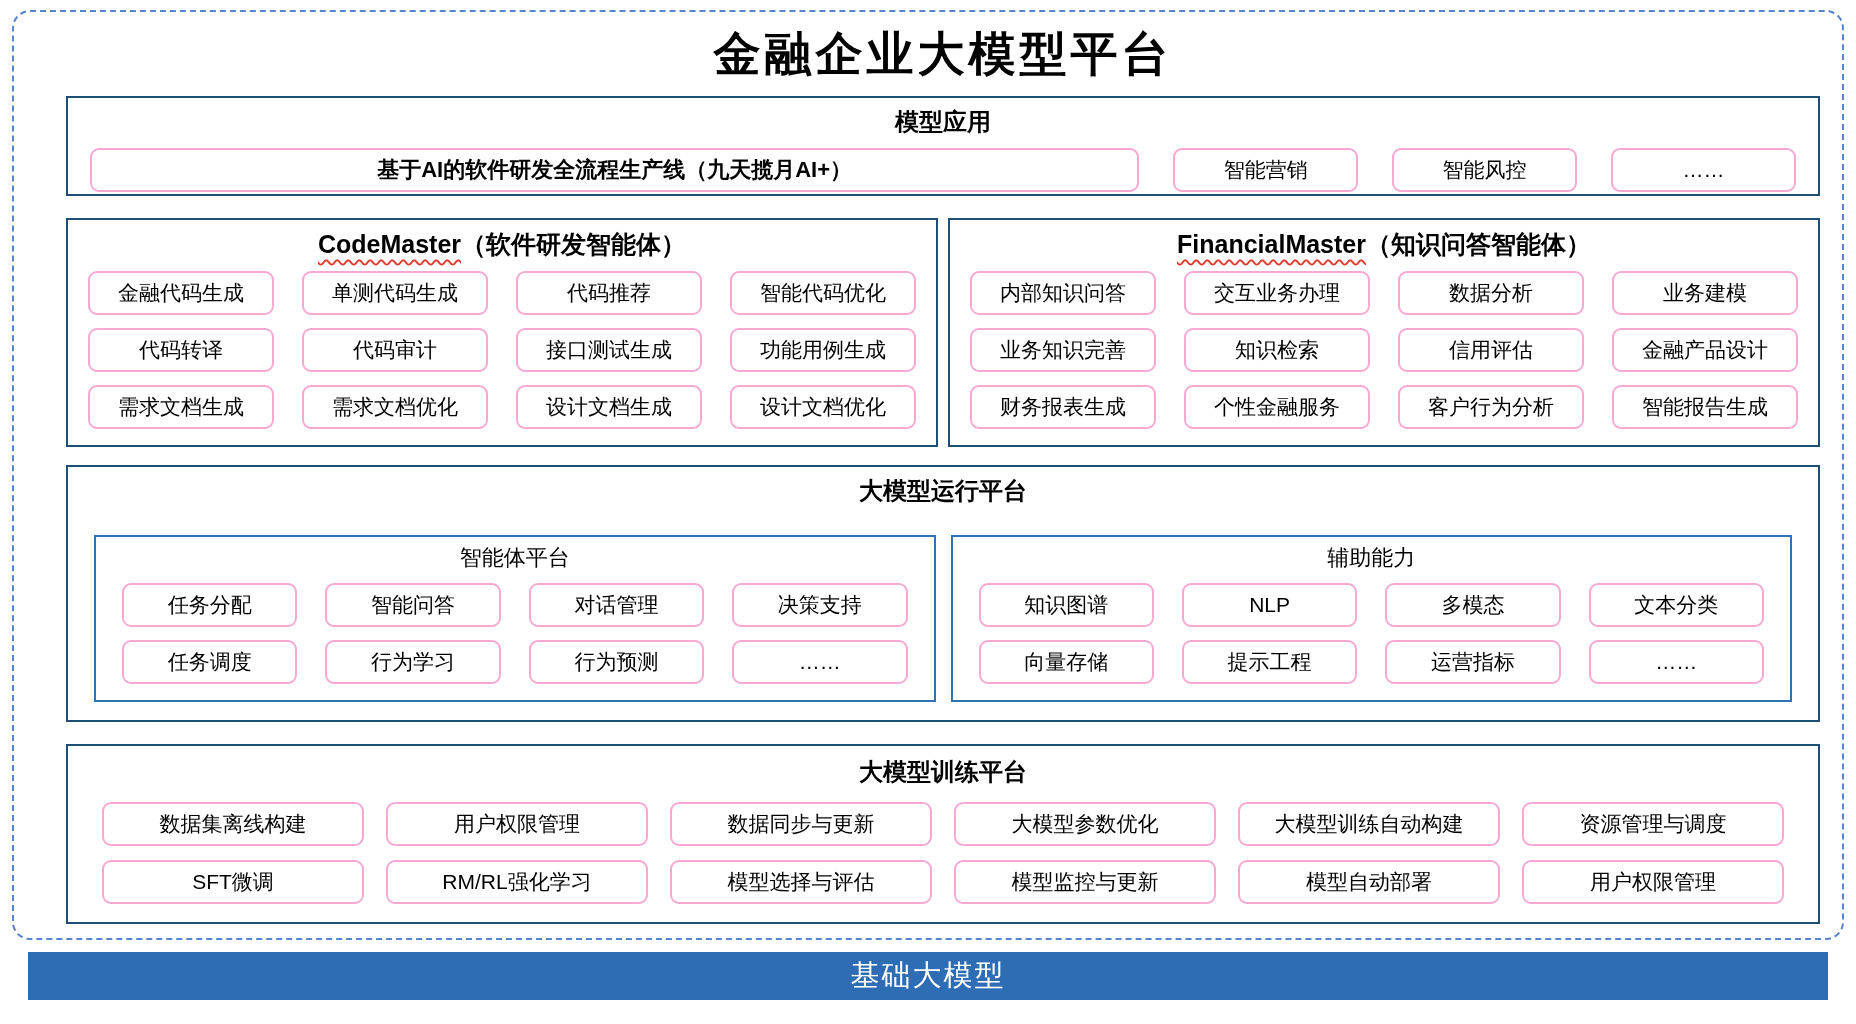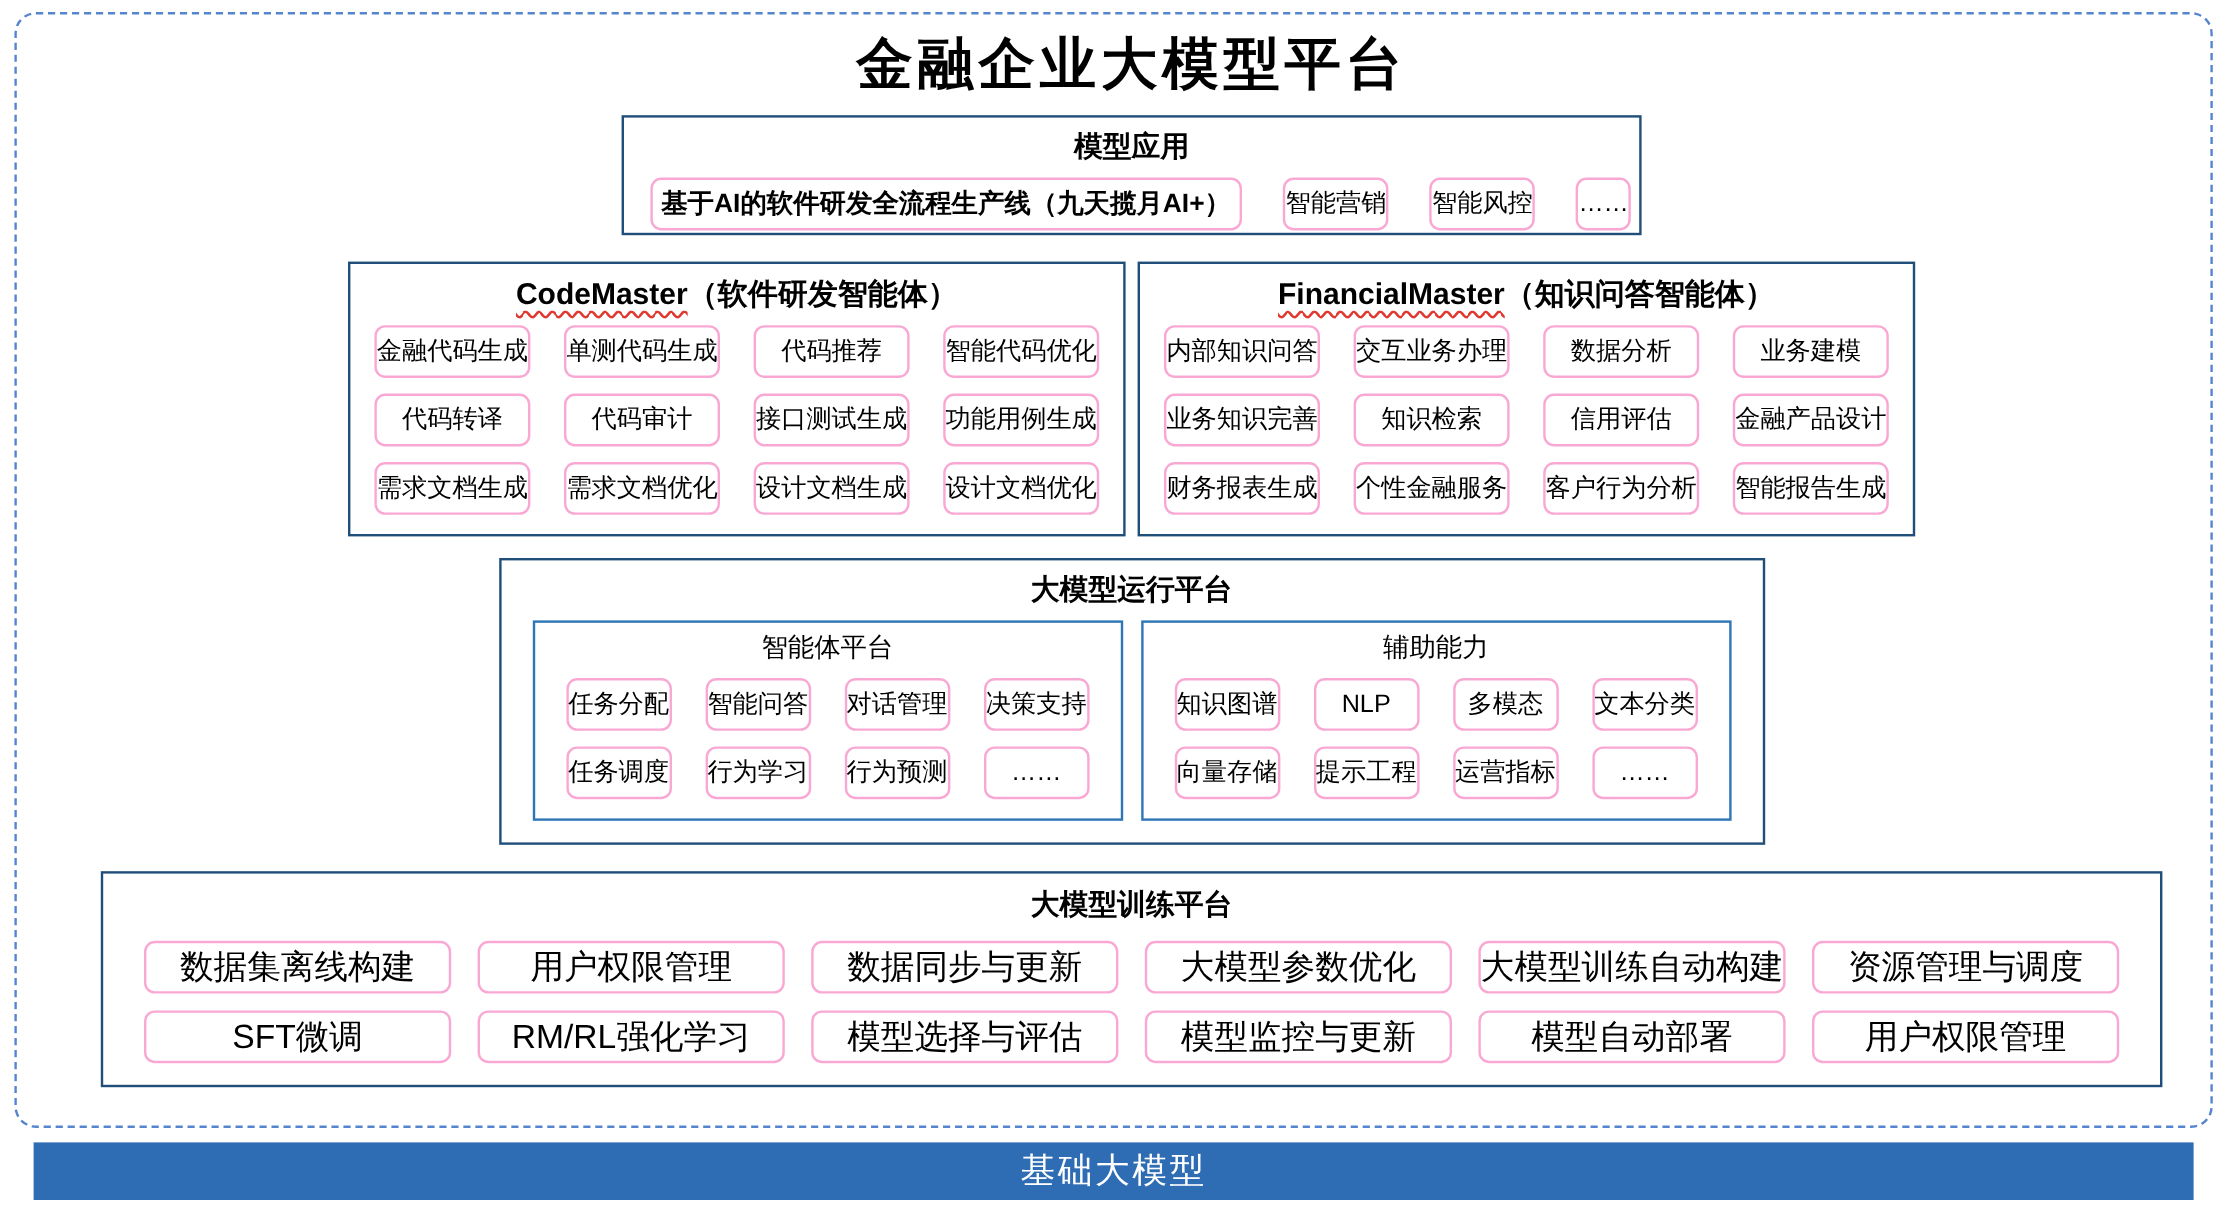--- a/index.html
+++ b/index.html
@@ -13,21 +13,20 @@
   }
   .dashed-frame {
     position: absolute;
     left: 12px; top: 10px;
     width: 1832px; height: 930px;
     border: 2px dashed #5585ce;
     border-radius: 18px;
     padding: 14px 22px 0 52px;
     display: flex;
     flex-direction: column;
-    align-items: center;
   }
   .main-title {
     text-align: center;
     font-family: "DejaVu Serif", "Liberation Serif", serif;
     font-weight: 700;
     font-size: 47px;
     letter-spacing: 4px;
     margin: 2px 0 16px 0;
     line-height: 1.1;
   }
@@ -99,21 +98,21 @@
     row-gap: 13px;
   }
   
   .sec-runtime {
     padding: 8px 26px 18px 26px;
     margin-bottom: 22px;
   }
   .runtime-row {
     display: flex;
     gap: 15px;
-    margin-top: 10px;
+    margin-top: 28px;
   }
   .sub-box {
     flex: 1;
     border: 2px solid #2e75b6;
     padding: 6px 26px 16px 26px;
     background: #fff;
   }
   .sub-title {
     text-align: center;
     font-size: 22px;
@@ -124,21 +123,21 @@
   .sec-training {
     padding: 10px 34px 18px 34px;
   }
   .grid-6 {
     display: grid;
     grid-template-columns: repeat(6, 1fr);
     column-gap: 22px;
     row-gap: 14px;
     margin-top: 14px;
   }
-  .grid-6 .item { font-size: 28px; }
+  .grid-6 .item { font-size: 21px; }
   
   .footer-bar {
     position: absolute;
     left: 28px; right: 28px;
     top: 952px; height: 48px;
     background: #2e6db4;
     color: #ffffff;
     display: flex;
     align-items: center;
     justify-content: center;

